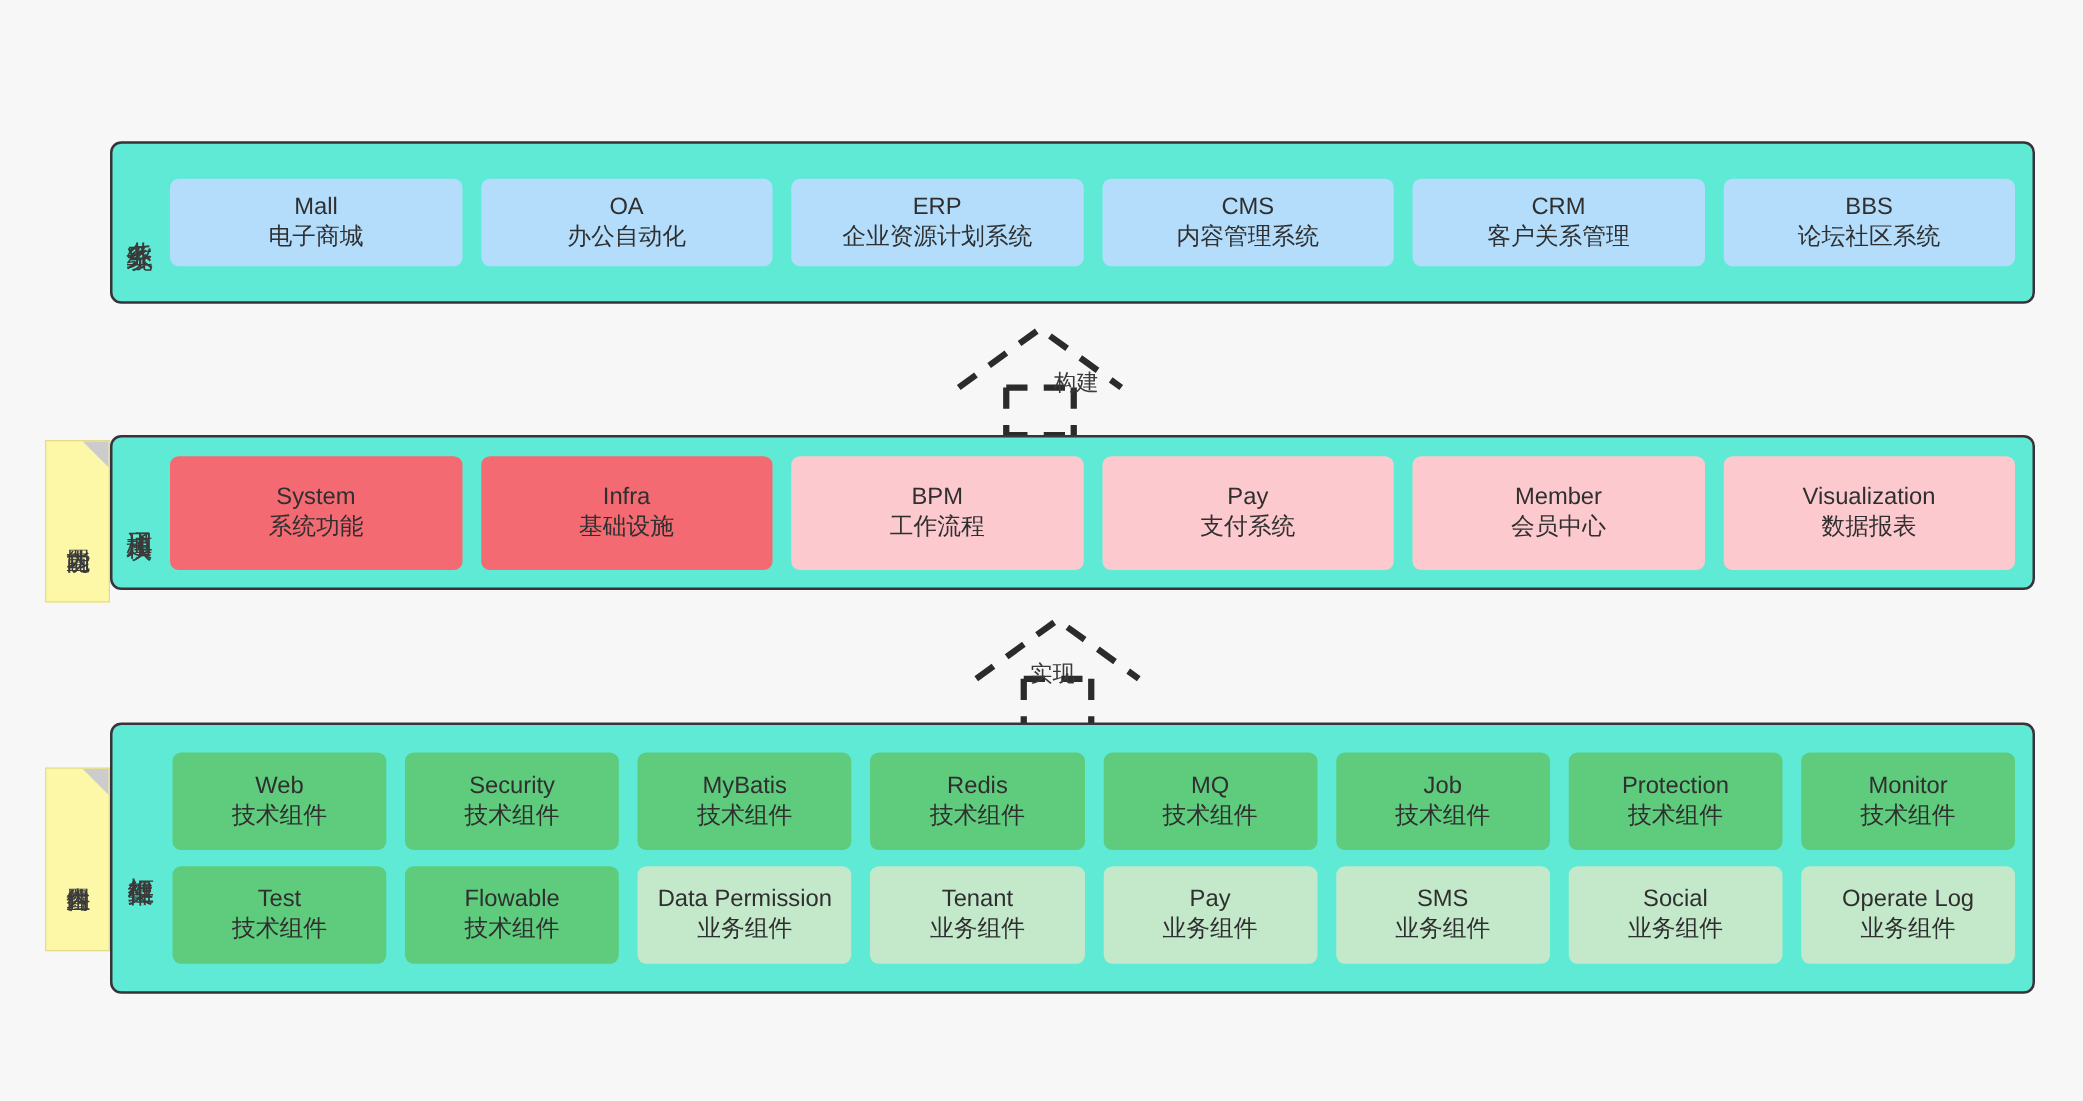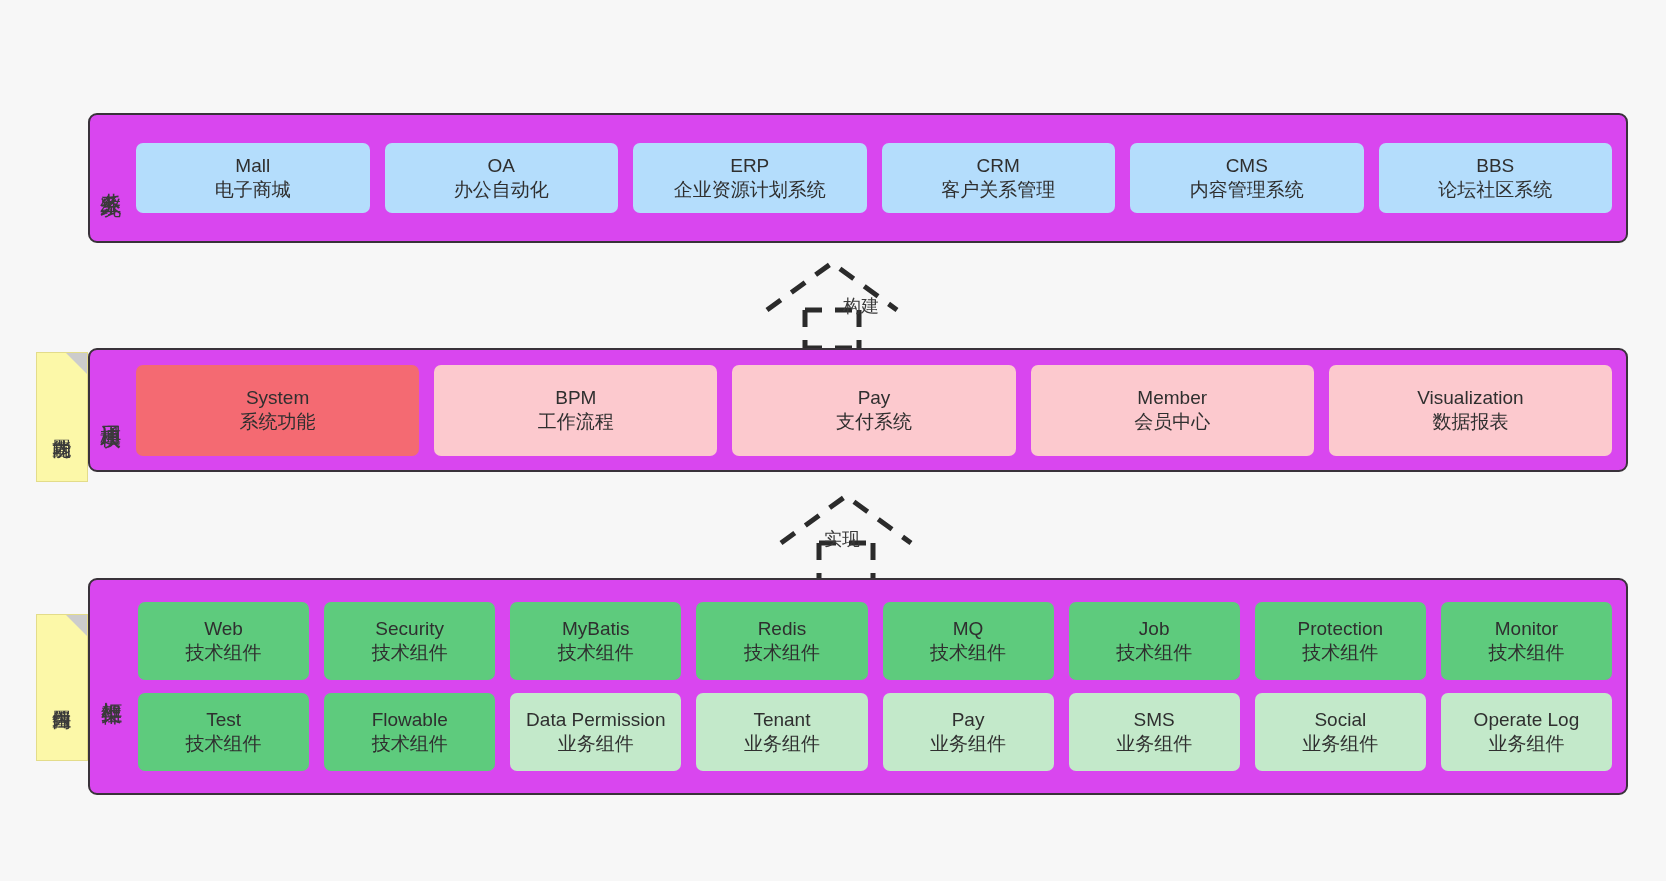--- a/index.html
+++ b/index.html
@@ -10,21 +10,21 @@
     color:#333333;
     overflow:hidden;
     position:relative;
   }
   .canvas{position:absolute;left:0;top:0;width:1666px;height:881px;}
 
   
   .layer{
     position:absolute;
     box-sizing:border-box;
-    background:#d946ef;
+    background:#5eead4;
     border:2px solid #39323a;
     border-radius:9px;
     display:flex;
     align-items:stretch;
     z-index:3;
   }
   .layer-title{
     flex:0 0 auto;
     width:42px;
     display:flex;
@@ -164,26 +164,26 @@
         </div>
         <div class="card c-blue">
           <span class="en">OA</span>
           <span class="cn">办公自动化</span>
         </div>
         <div class="card c-blue">
           <span class="en">ERP</span>
           <span class="cn">企业资源计划系统</span>
         </div>
         <div class="card c-blue">
+          <span class="en">CMS</span>
+          <span class="cn">内容管理系统</span>
+        </div>
+        <div class="card c-blue">
           <span class="en">CRM</span>
           <span class="cn">客户关系管理</span>
-        </div>
-        <div class="card c-blue">
-          <span class="en">CMS</span>
-          <span class="cn">内容管理系统</span>
         </div>
         <div class="card c-blue">
           <span class="en">BBS</span>
           <span class="cn">论坛社区系统</span>
         </div>
       </div>
     </div>
   </div>
 
   <div class="uml" id="uml-build">
@@ -195,20 +195,24 @@
   </div>
 
   <div class="layer" id="layer-common">
     <div class="layer-title">通用模块</div>
     <div class="cards">
       <div class="card-row">
         <div class="card c-red">
           <span class="en">System</span>
           <span class="cn">系统功能</span>
         </div>
+        <div class="card c-red">
+          <span class="en">Infra</span>
+          <span class="cn">基础设施</span>
+        </div>
         <div class="card c-pink">
           <span class="en">BPM</span>
           <span class="cn">工作流程</span>
         </div>
         <div class="card c-pink">
           <span class="en">Pay</span>
           <span class="cn">支付系统</span>
         </div>
         <div class="card c-pink">
           <span class="en">Member</span>

